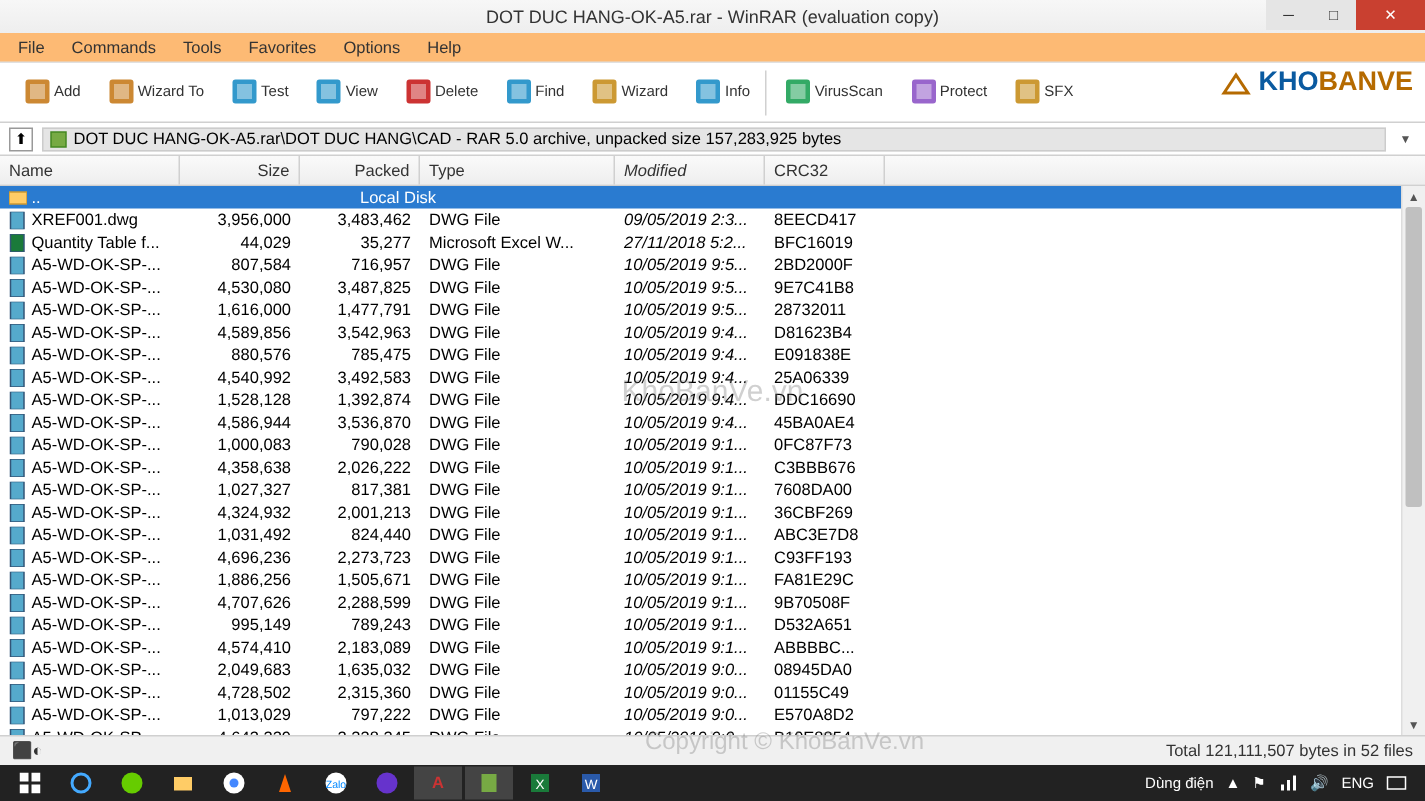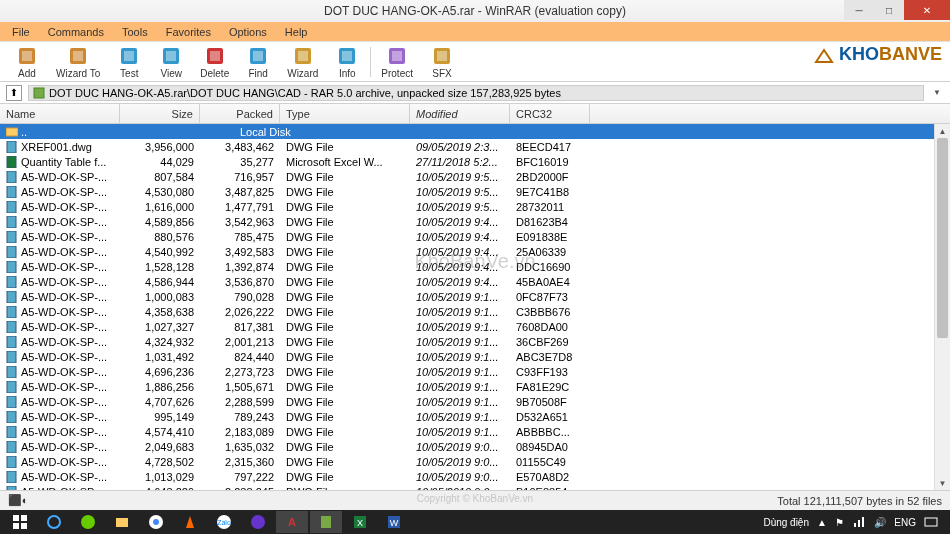--- a/index.html
+++ b/index.html
@@ -9,21 +9,21 @@
 .title-text { position: absolute; left: 50%; transform: translateX(-50%); font-size: 12px; color: #333; }
 .win-controls { position: absolute; right: 0; top: 0; display: flex; }
 .win-btn { width: 30px; height: 20px; display: flex; align-items: center; justify-content: center; font-size: 10px; color: #333; cursor: default; }
 .win-btn.close { background: #c94030; color: #fff; width: 46px; }
 .win-btn.min, .win-btn.max { background: #e5e5e5; }
 
 .menubar { height: 20px; background: #fdba74; border-bottom: 1px solid #e0e0e0; display: flex; align-items: center; padding: 0 4px; gap: 2px; }
 .menu-item { padding: 2px 8px; font-size: 11px; color: #333; cursor: default; }
 
 .toolbar { height: 40px; background: #fff; border-bottom: 1px solid #d0d0d0; display: flex; align-items: center; padding: 0 6px; gap: 0; position: relative; }
-.tool-btn { display: flex; flex-direction: column; align-items: center; justify-content: center; padding: 2px 8px; font-size: 10px; color: #333; cursor: default; min-width: 42px; }
+.tool-btn { display: flex; flex-direction: row; align-items: center; justify-content: center; padding: 2px 8px; font-size: 10px; color: #333; cursor: default; min-width: 42px; }
 .tool-icon { width: 22px; height: 22px; margin-bottom: 1px; }
 .tool-sep { width: 1px; height: 30px; background: #d0d0d0; margin: 0 2px; }
 .logo { position: absolute; right: 8px; top: 2px; font-size: 18px; font-weight: bold; color: #b56a00; }
 .logo .k { color: #0a5aa0; }
 .logo svg { vertical-align: middle; }
 
 .pathbar { height: 22px; background: #fff; border-bottom: 1px solid #d0d0d0; display: flex; align-items: center; padding: 0 6px; gap: 6px; }
 .up-btn { width: 16px; height: 16px; border: 1px solid #999; display: flex; align-items: center; justify-content: center; font-size: 10px; cursor: default; }
 .path-input { flex: 1; border: 1px solid #ccc; padding: 1px 4px; font-size: 11px; background: #e5e5e5; display: flex; align-items: center; gap: 4px; }
 .drop-btn { width: 14px; display: flex; align-items: center; justify-content: center; font-size: 8px; color: #555; cursor: default; }
@@ -55,21 +55,21 @@
 .scroll-arr.up { top: 0; } .scroll-arr.dn { bottom: 0; }
 
 .taskbar { position: absolute; bottom: 0; left: 0; right: 0; height: 24px; background: #222; display: flex; align-items: center; padding: 0 4px; gap: 2px; }
 .task-item { width: 32px; height: 22px; display: flex; align-items: center; justify-content: center; color: #fff; font-size: 11px; }
 .task-item.active { background: #444; }
 .task-right { margin-left: auto; display: flex; align-items: center; gap: 8px; color: #fff; font-size: 10px; padding-right: 8px; }
 .tray-ico { width: 14px; height: 14px; }
 
 .watermark { position: absolute; left: 50%; transform: translateX(-50%); font-size: 20px; color: rgba(120,120,120,.35); font-weight: 500; pointer-events: none; }
 .wm1 { top: 250px; }
-.wm2 { bottom: 30px; font-size: 10px; }
+.wm2 { bottom: 30px; font-size: 16px; margin-left: 48px; }
 </style>
 </head>
 <body>
 
 <div class="titlebar">
   <span class="title-text">DOT DUC HANG-OK-A5.rar - WinRAR (evaluation copy)</span>
   <div class="win-controls">
     <div class="win-btn min">─</div>
     <div class="win-btn max">□</div>
     <div class="win-btn close">✕</div>
@@ -138,20 +138,27 @@
     <div class="tool-btn">
       <svg class="tool-icon">
         <rect x="3" y="3" width="16" height="16" rx="2" fill="#39c"></rect>
         <rect x="6" y="6" width="10" height="10" fill="#fff" opacity=".4"></rect>
       </svg>
       <span>Info</span>
     </div>
     <div class="tool-sep"></div>
     <div class="tool-btn">
       <svg class="tool-icon">
+        <rect x="3" y="3" width="16" height="16" rx="2" fill="#3a6"></rect>
+        <rect x="6" y="6" width="10" height="10" fill="#fff" opacity=".4"></rect>
+      </svg>
+      <span>VirusScan</span>
+    </div>
+    <div class="tool-btn">
+      <svg class="tool-icon">
         <rect x="3" y="3" width="16" height="16" rx="2" fill="#96c"></rect>
         <rect x="6" y="6" width="10" height="10" fill="#fff" opacity=".4"></rect>
       </svg>
       <span>Protect</span>
     </div>
     <div class="tool-btn">
       <svg class="tool-icon">
         <rect x="3" y="3" width="16" height="16" rx="2" fill="#c93"></rect>
         <rect x="6" y="6" width="10" height="10" fill="#fff" opacity=".4"></rect>
       </svg>

